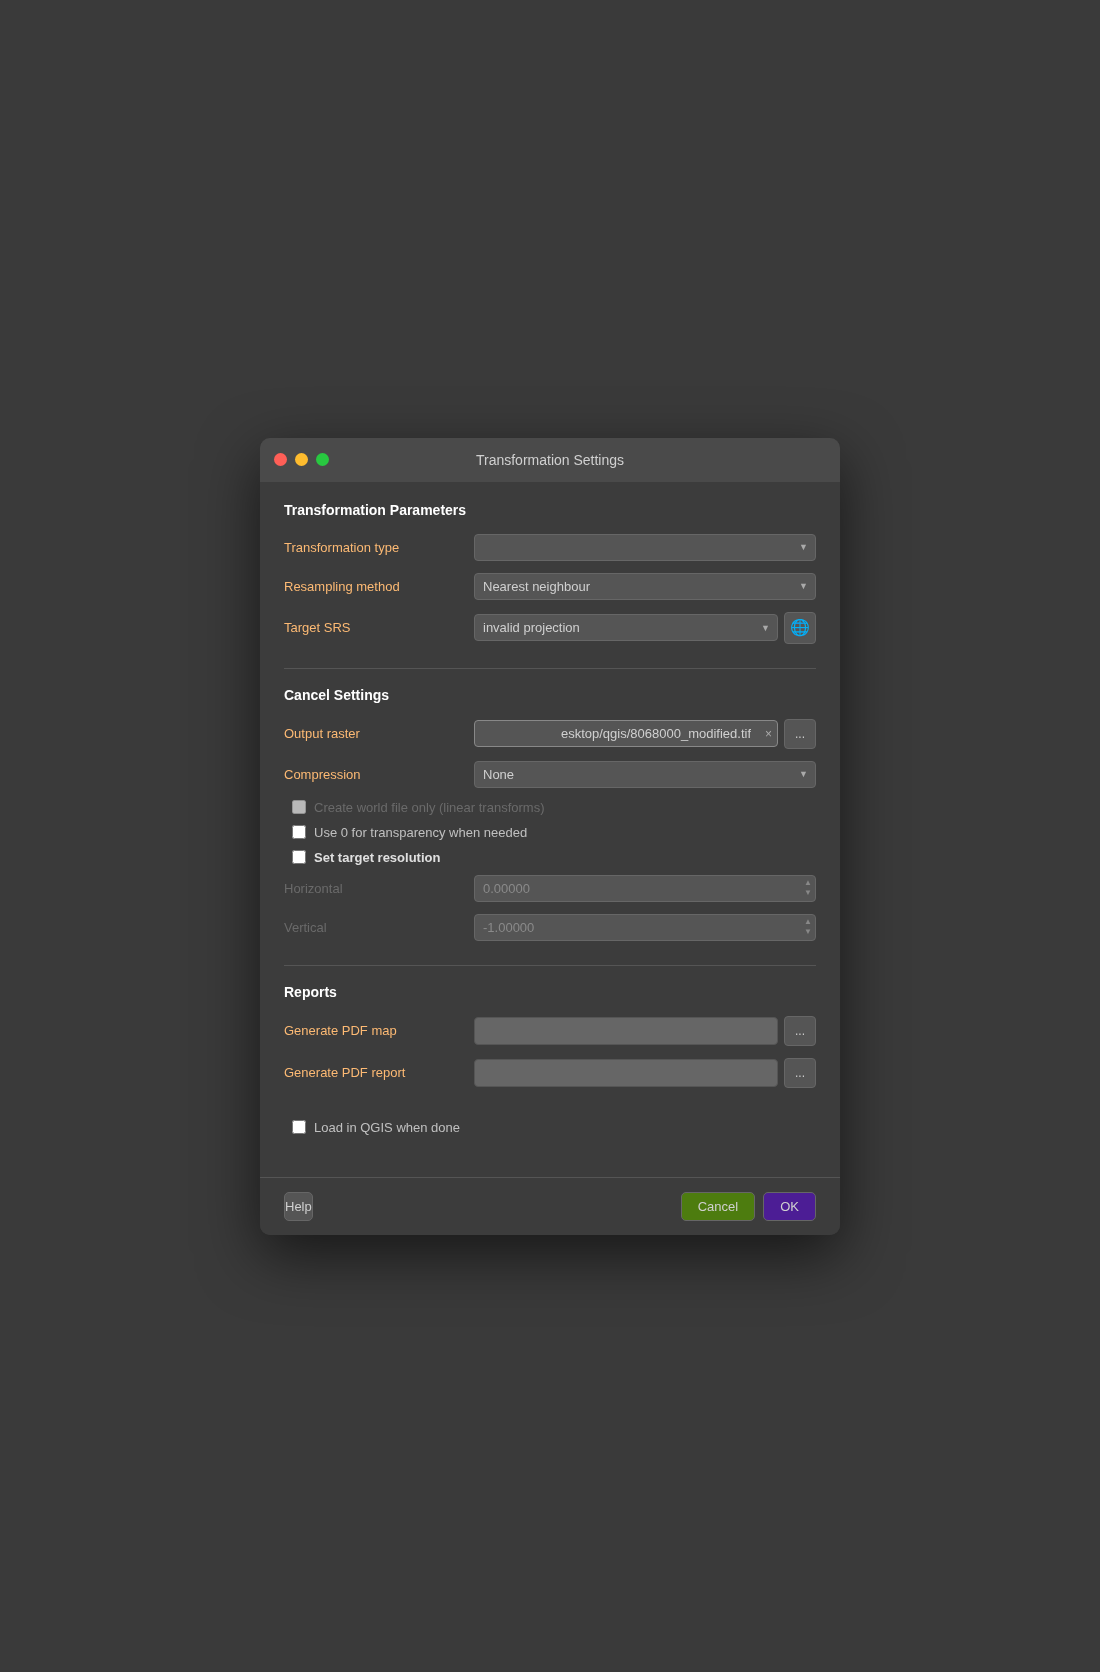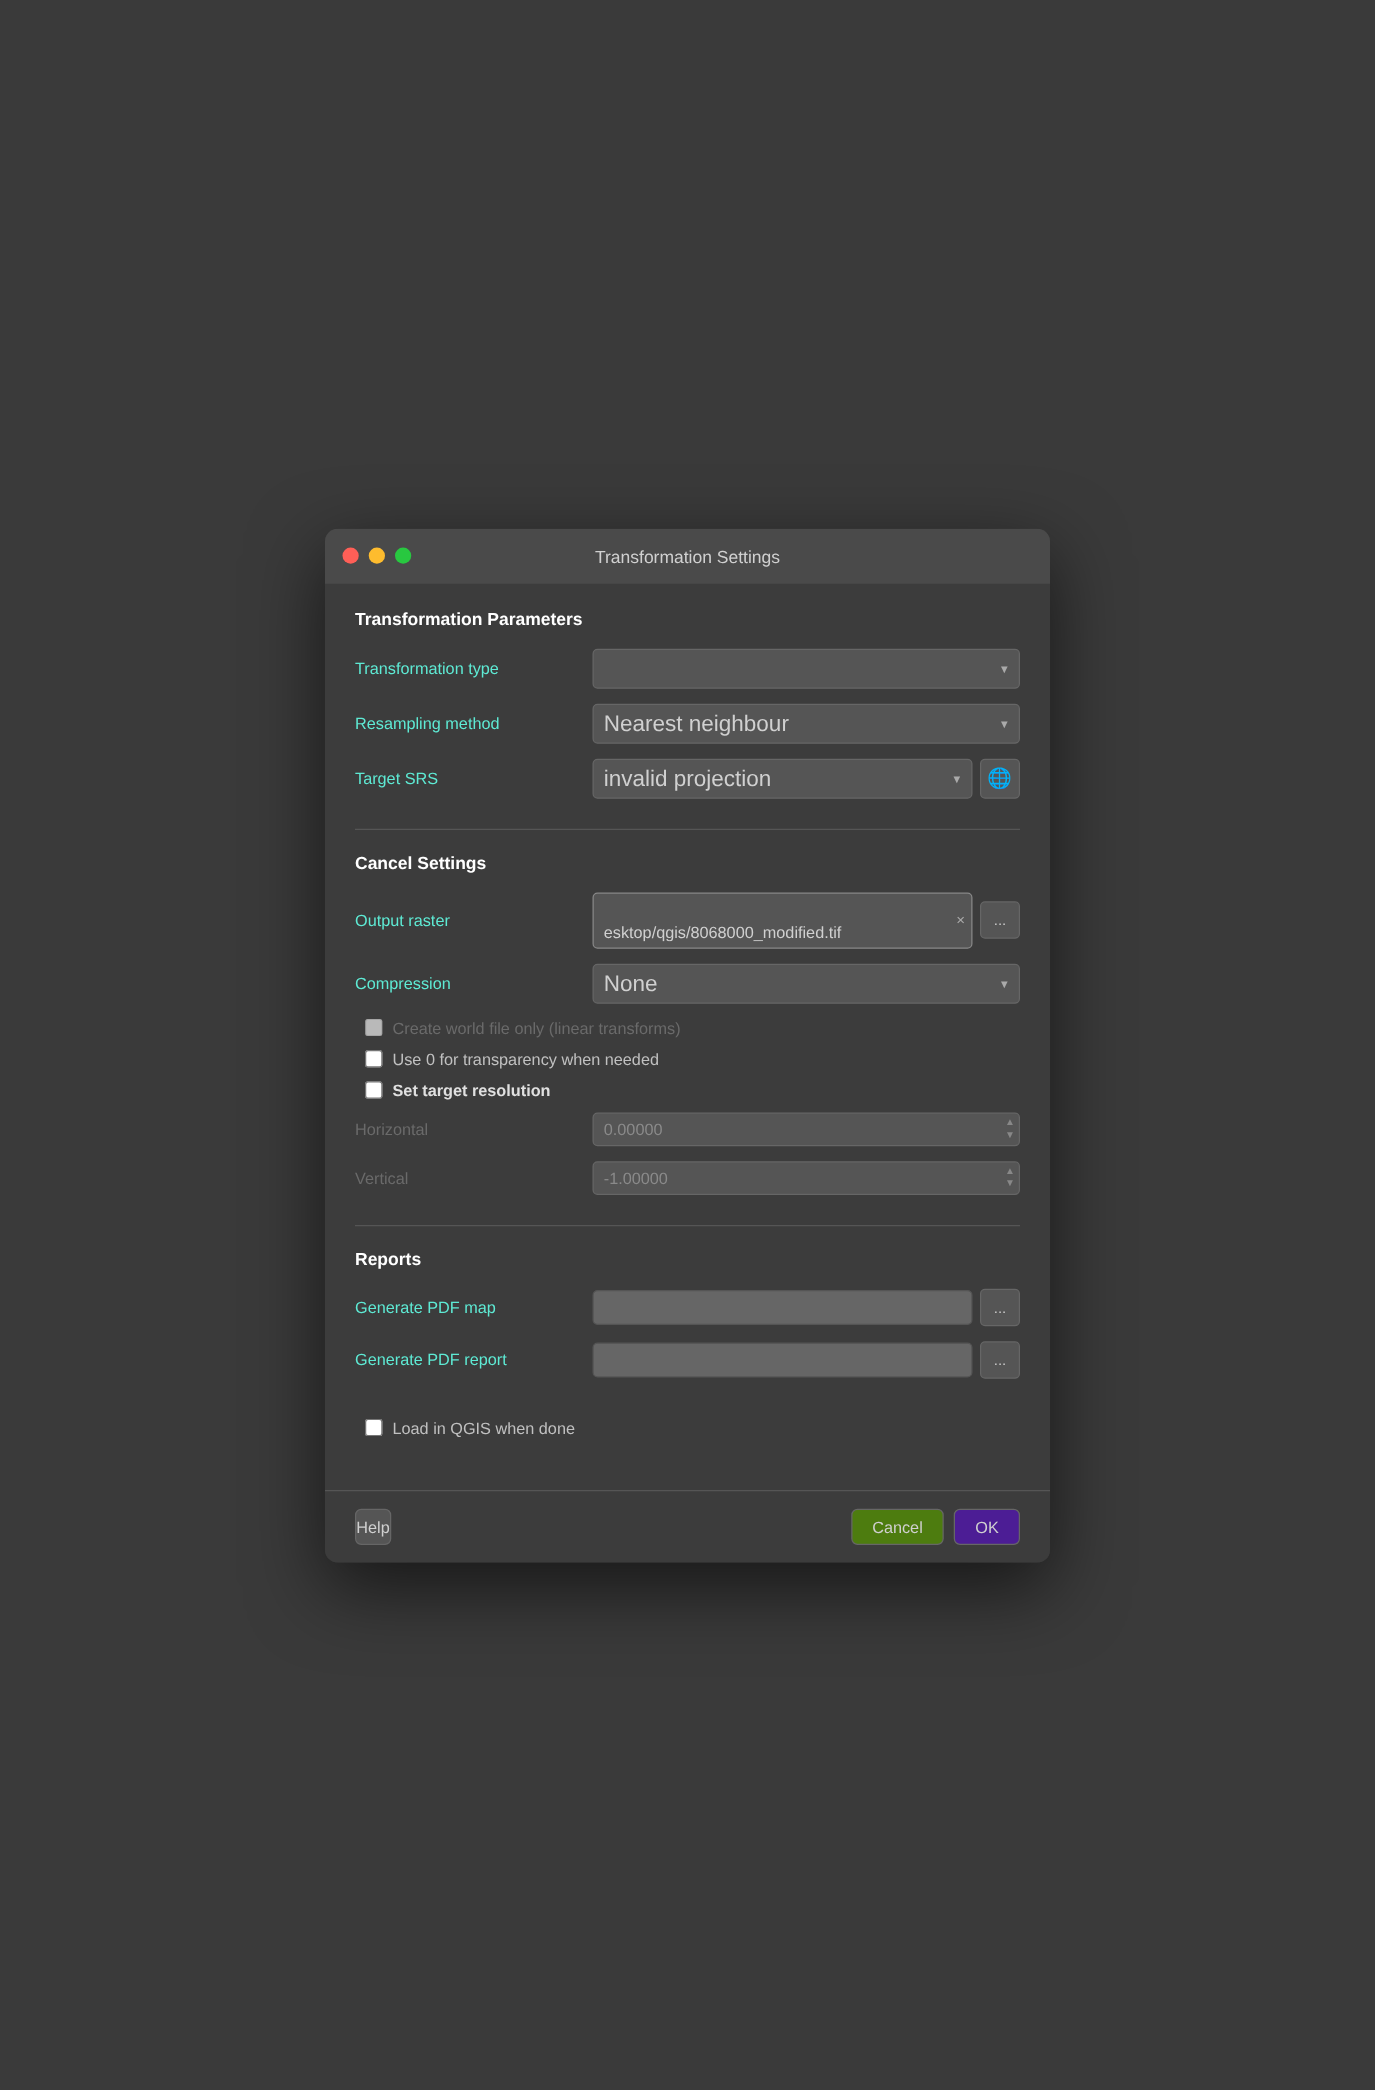--- a/index.html
+++ b/index.html
@@ -70,21 +70,21 @@
       margin-bottom: 24px;
     }
 
     .form-row {
       display: flex;
       align-items: center;
       margin-bottom: 12px;
     }
 
     .form-label {
-      color: #5eead4;
+      color: #fdba74;
       font-size: 13px;
       width: 190px;
       flex-shrink: 0;
     }
 
     .form-control-wrap {
       flex: 1;
       display: flex;
       align-items: center;
       gap: 6px;
@@ -94,21 +94,21 @@
       flex: 1;
       position: relative;
     }
 
     .select-wrapper select {
       width: 100%;
       background: #555555;
       border: 1px solid #666666;
       border-radius: 4px;
       color: #d0d0d0;
-      font-size: 18px;
+      font-size: 13px;
       padding: 5px 28px 5px 8px;
       appearance: none;
       -webkit-appearance: none;
       cursor: pointer;
     }
 
     .select-wrapper::after {
       content: '▼';
       position: absolute;
       right: 8px;
@@ -139,21 +139,22 @@
       align-items: center;
     }
 
     .output-input-wrap input {
       width: 100%;
       background: #555555;
       border: 1px solid #888888;
       border-radius: 4px;
       color: #d0d0d0;
       font-size: 13px;
-      padding: 23px 26px 5px 8px;
+      padding: 5px 26px 5px 8px;
+      text-align: right;
     }
 
     .output-clear-btn {
       position: absolute;
       right: 6px;
       top: 50%;
       transform: translateY(-50%);
       color: #aaa;
       font-size: 12px;
       cursor: pointer;

